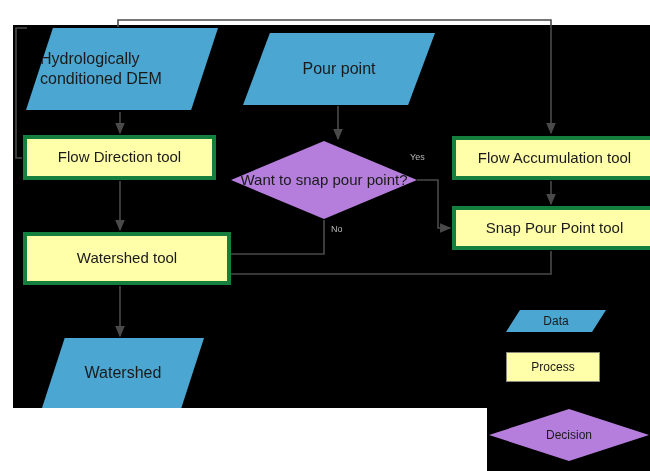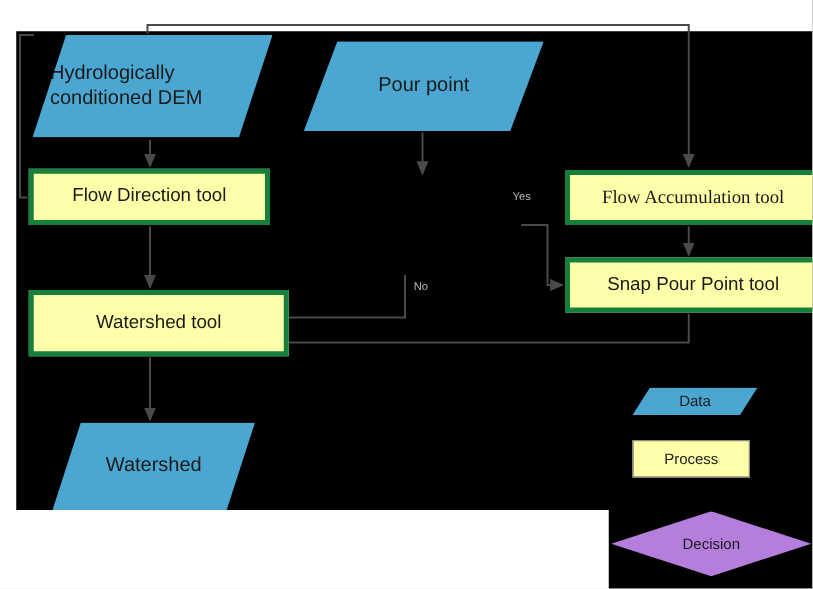--- a/index.html
+++ b/index.html
@@ -42,21 +42,21 @@
   }
   .node-label{text-align:center;line-height:1.22;pointer-events:none;}
   
   #n-dem{left:26px;top:28px;width:192px;height:82px;}
   #n-dem .node-label{font-size:16px;text-align:left;padding-left:14px;width:100%;box-sizing:border-box;}
   #n-pour{left:243px;top:33px;width:192px;height:72px;}
   #n-pour .node-label{font-size:16px;}
   #n-flowdir{left:23px;top:135px;width:193px;height:45px;}
   #n-flowdir .node-label{font-size:15px;}
   #n-flowacc{left:452px;top:136px;width:205px;height:44px;}
-  #n-flowacc .node-label{font-size:15px;font-family:Liberation Serif, serif;}
+  #n-flowacc .node-label{font-size:15px;}
   #n-snap{left:452px;top:206px;width:205px;height:44px;}
   #n-snap .node-label{font-size:15px;}
   #n-watershedtool{left:23px;top:232px;width:208px;height:53px;}
   #n-watershedtool .node-label{font-size:15px;}
   #n-watershed{left:42px;top:338px;width:162px;height:70px;}
   #n-watershed .node-label{font-size:16px;}
   #n-decision{left:231px;top:141px;width:186px;height:78px;}
   #n-decision .node-label{font-size:15px;}
   
   .branch-label{
@@ -132,20 +132,23 @@
   </div>
 
   <div class="node process-shape" id="n-watershedtool">
     <span class="node-label">Watershed tool</span>
   </div>
 
   <div class="node data-shape" id="n-watershed">
     <span class="node-label">Watershed</span>
   </div>
 
+  <div class="node decision-shape" id="n-decision">
+    <span class="node-label">Want to snap pour point?</span>
+  </div>
 
   <span class="branch-label" id="lbl-yes">Yes</span>
   <span class="branch-label" id="lbl-no">No</span>
 
   <div class="node data-shape" id="lg-data">
     <span class="node-label">Data</span>
   </div>
 
   <div class="node decision-shape" id="lg-decision">
     <span class="node-label">Decision</span>

